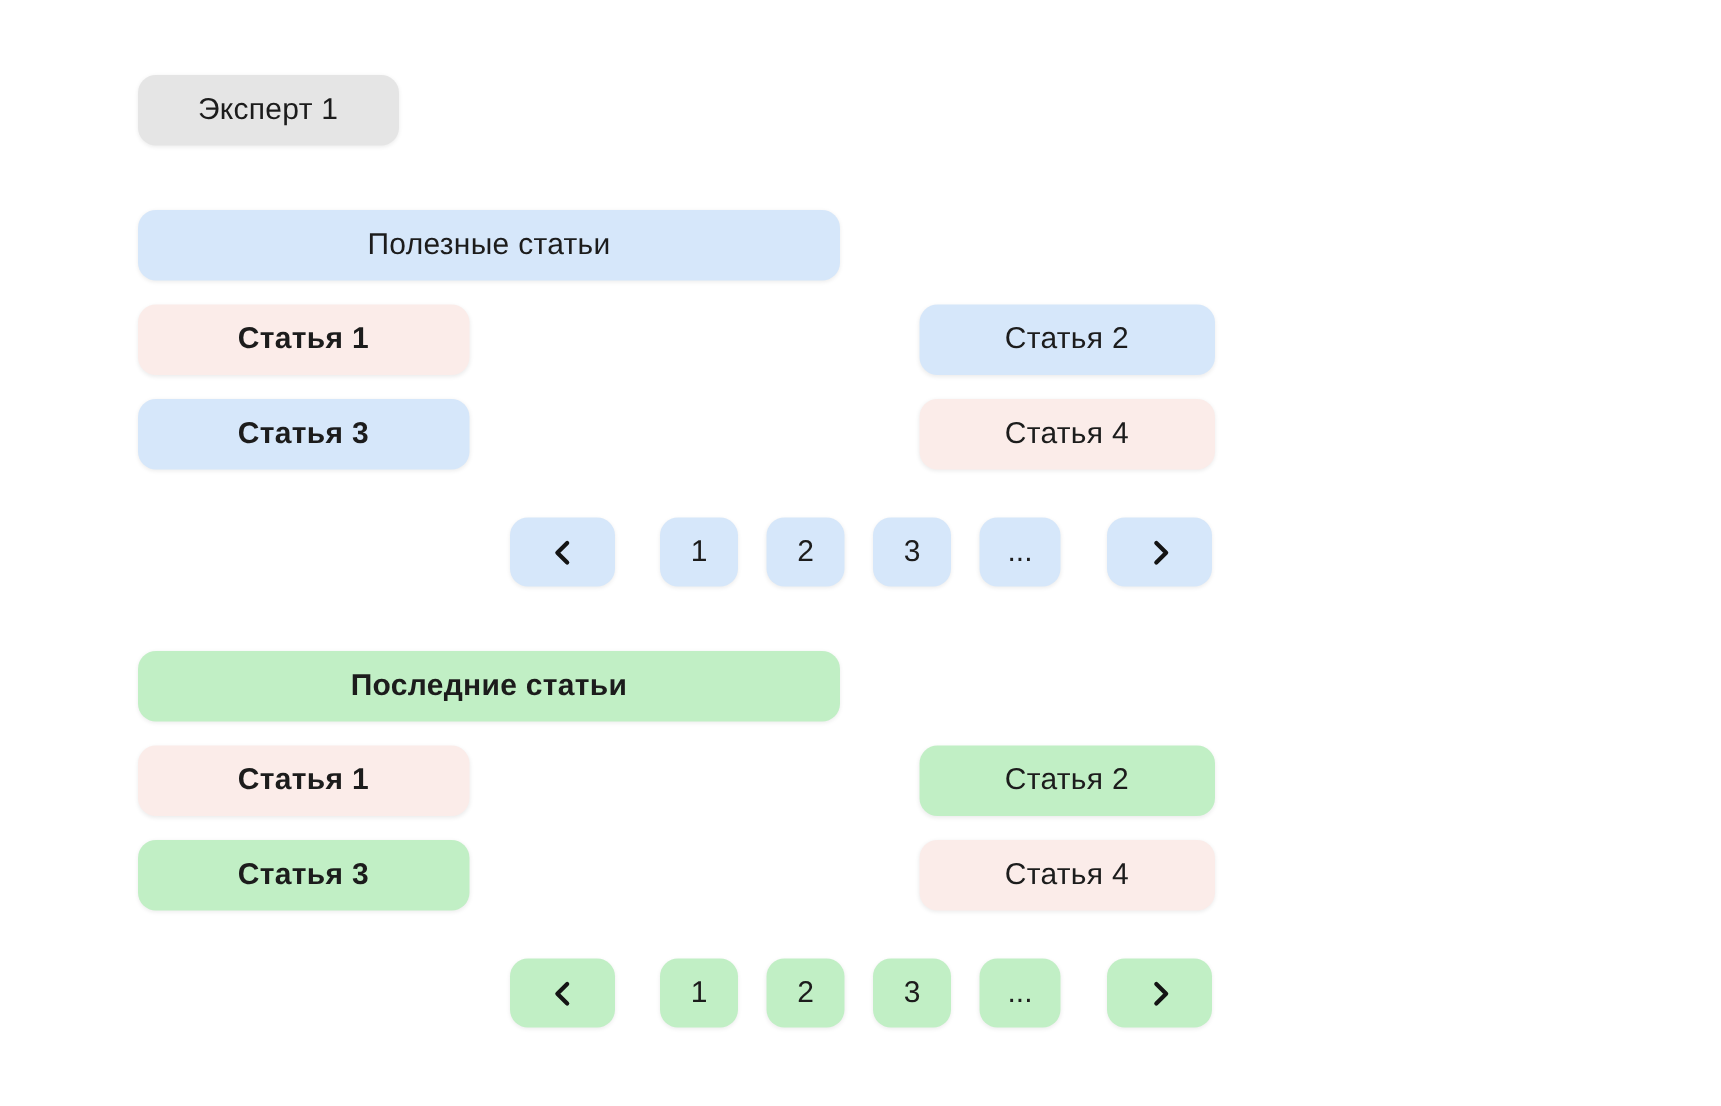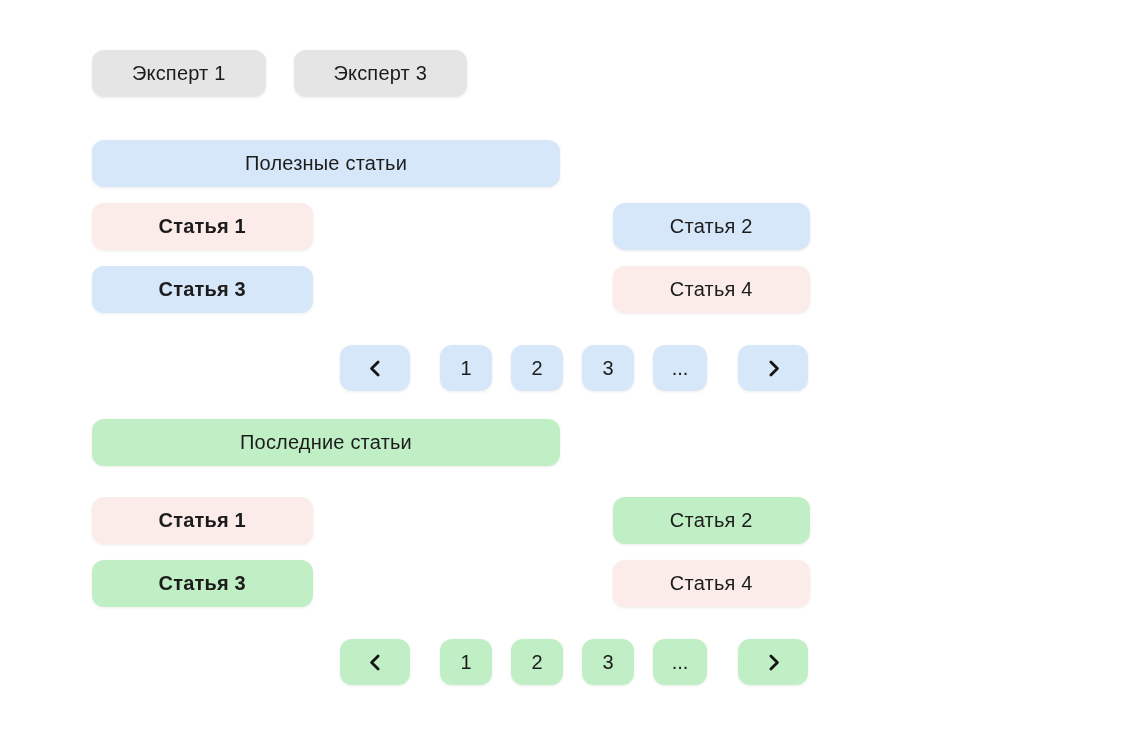--- a/index.html
+++ b/index.html
@@ -32,21 +32,21 @@
     position: absolute; top: 50px; left: 92px; width: 778px;
     display: grid; grid-template-columns: repeat(4, 1fr); column-gap: 28px;
   }
   .expert-btn { height: 47px; background: var(--expert_bg); }
 
   
   .section-header {
     position: absolute; left: 92px; width: 468px; height: 47px;
   }
   .header-useful { top: 140px; background: var(--blue); text-align: center; }
-  .header-recent { top: 419px; background: var(--green); }
+  .header-recent { top: 434px; background: var(--green); font-weight: bold; }
 
   
   .article-row {
     position: absolute; left: 92px; width: 966px;
     display: grid; grid-template-columns: repeat(4, 1fr); column-gap: 28px;
   }
   .row-u1 { top: 203px; }
   .row-u2 { top: 266px; }
   .row-r1 { top: 497px; }
   .row-r2 { top: 560px; }
@@ -76,21 +76,20 @@
   .pg-dots  { width: 54px; margin-right: 31px; }
   .chev { display: block; }
 </style>
 </head>
 <body>
 
 <div>
 
   <div class="experts-row">
     <div class="btn expert-btn">Эксперт 1</div>
-    <div class="btn expert-btn">Эксперт 3</div>
   </div>
 
   <div class="btn section-header header-useful">Полезные статьи</div>
 
   <div class="article-row row-u1">
     <div class="btn article-btn col1 bg-pink">Статья 1</div>
     <div class="btn article-btn col3 bg-blue">Статья 2</div>
   </div>
   <div class="article-row row-u2">
     <div class="btn article-btn col1 bg-blue">Статья 3</div>

